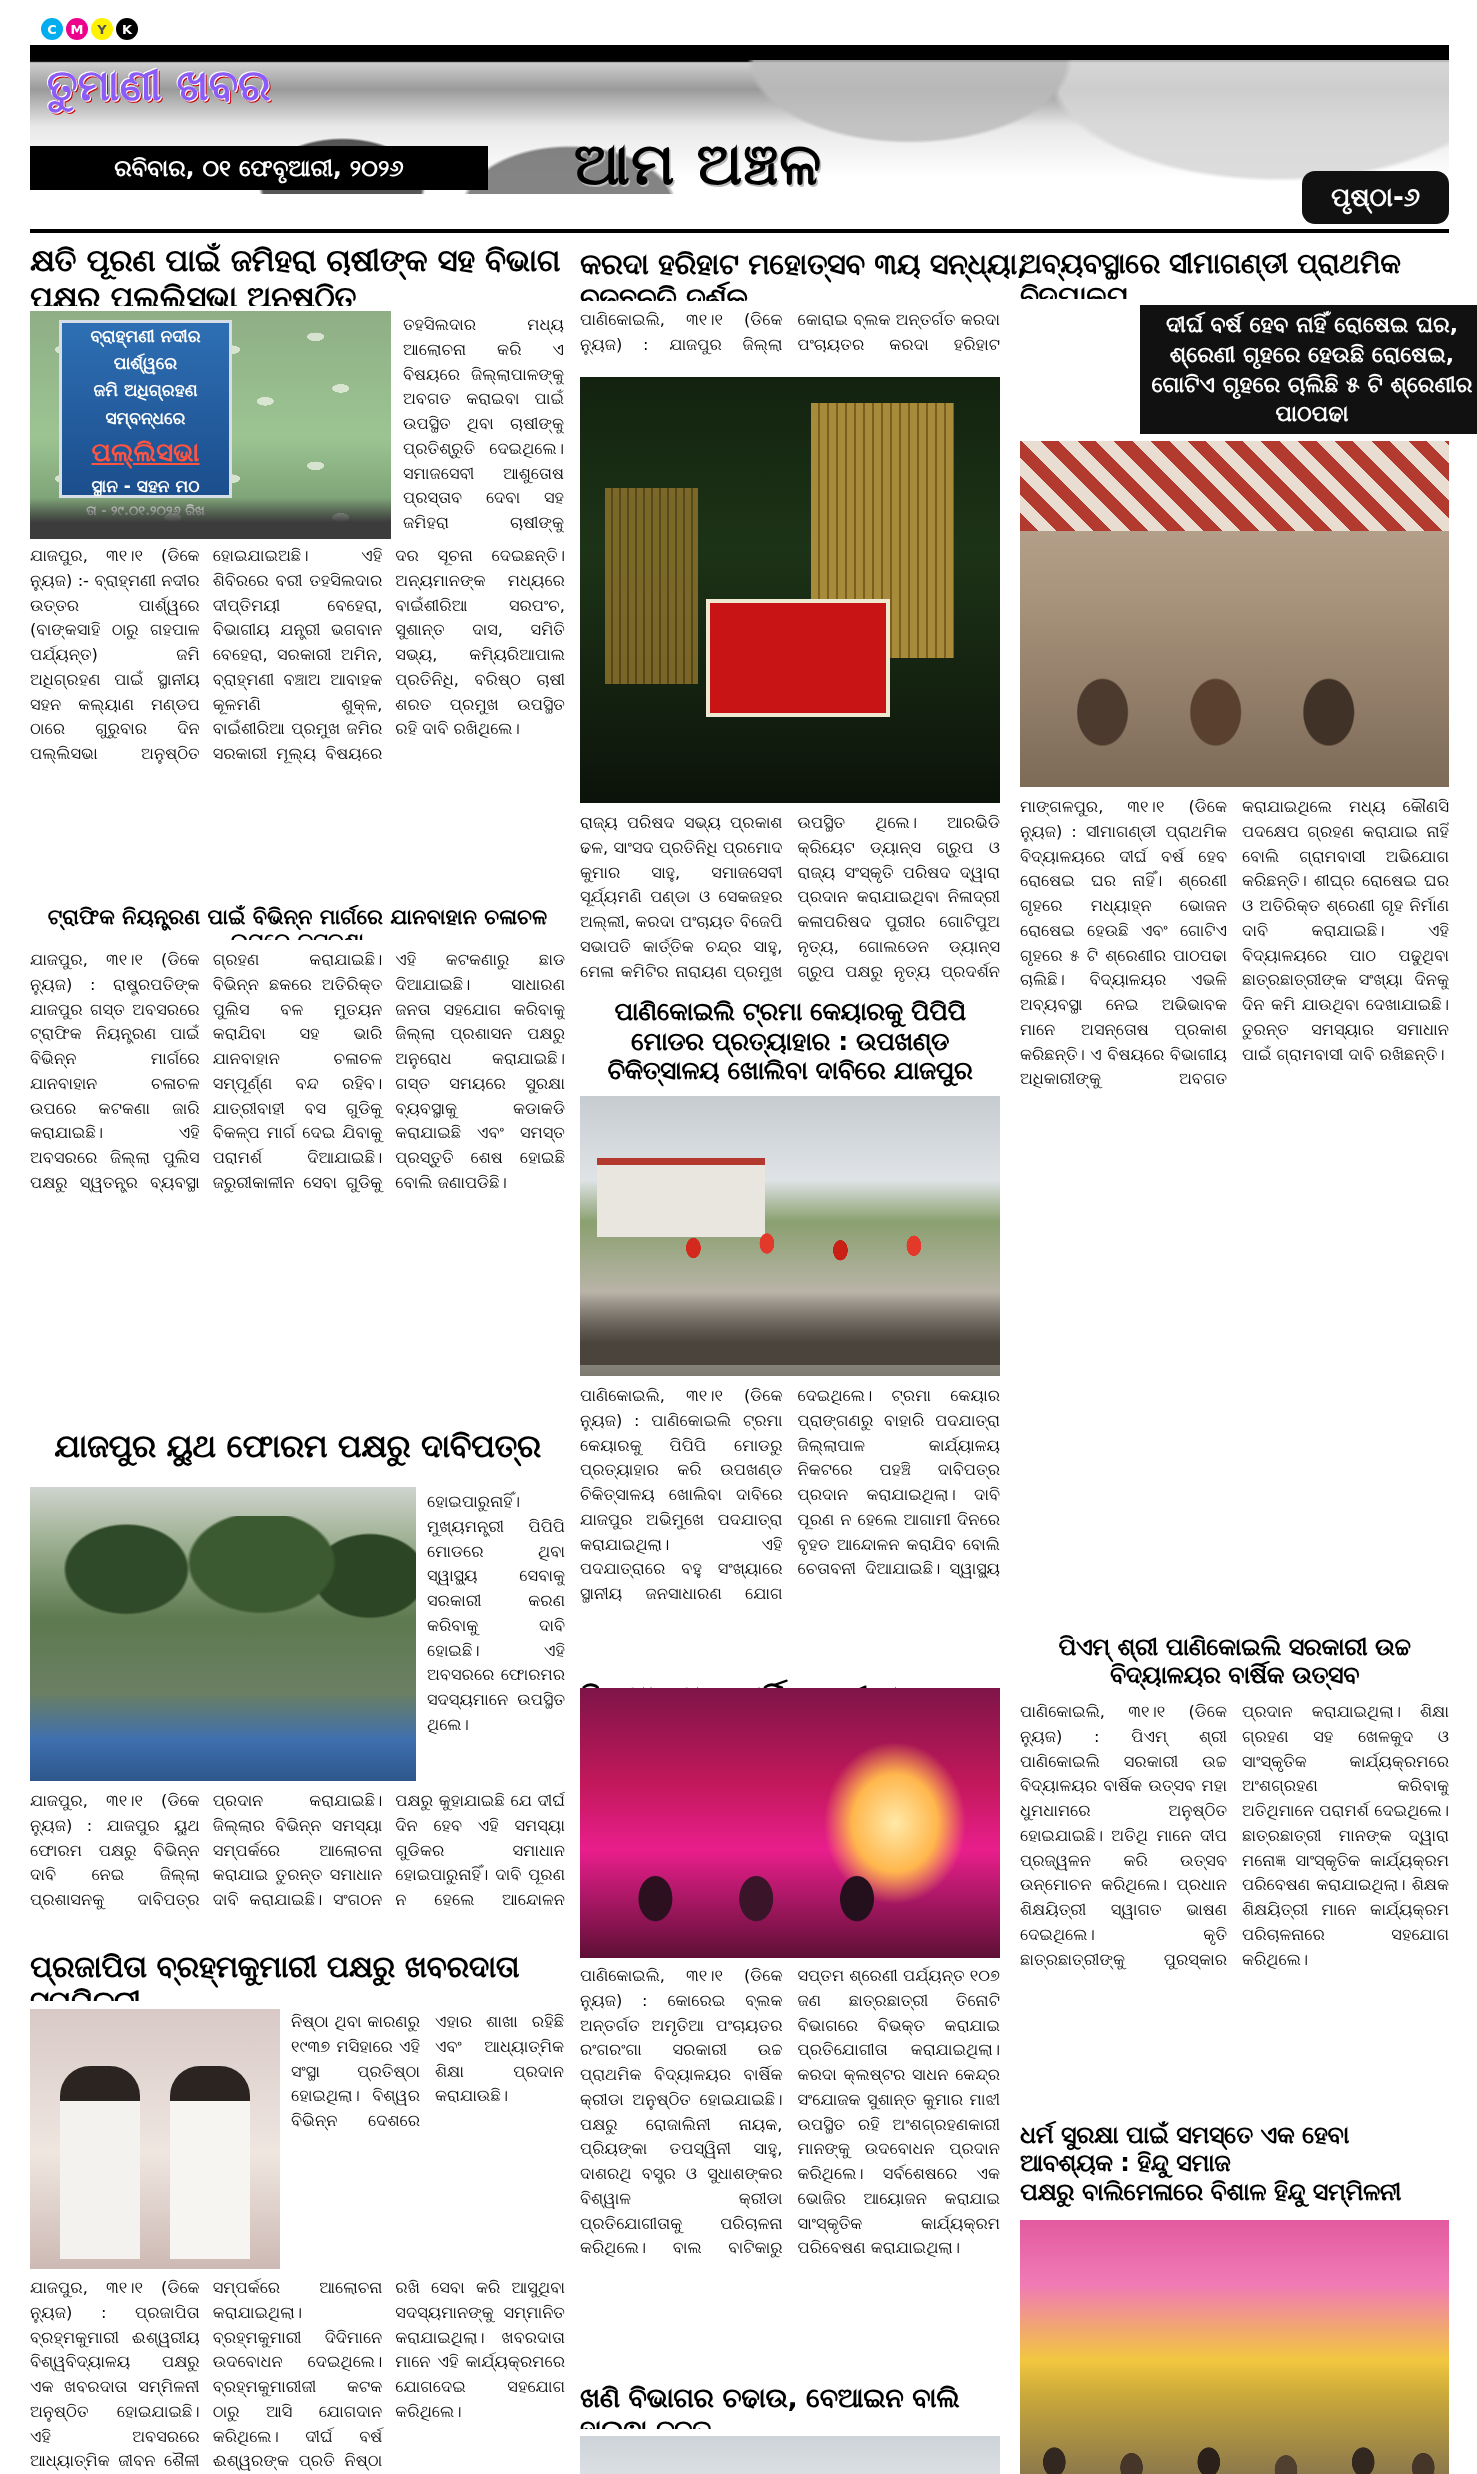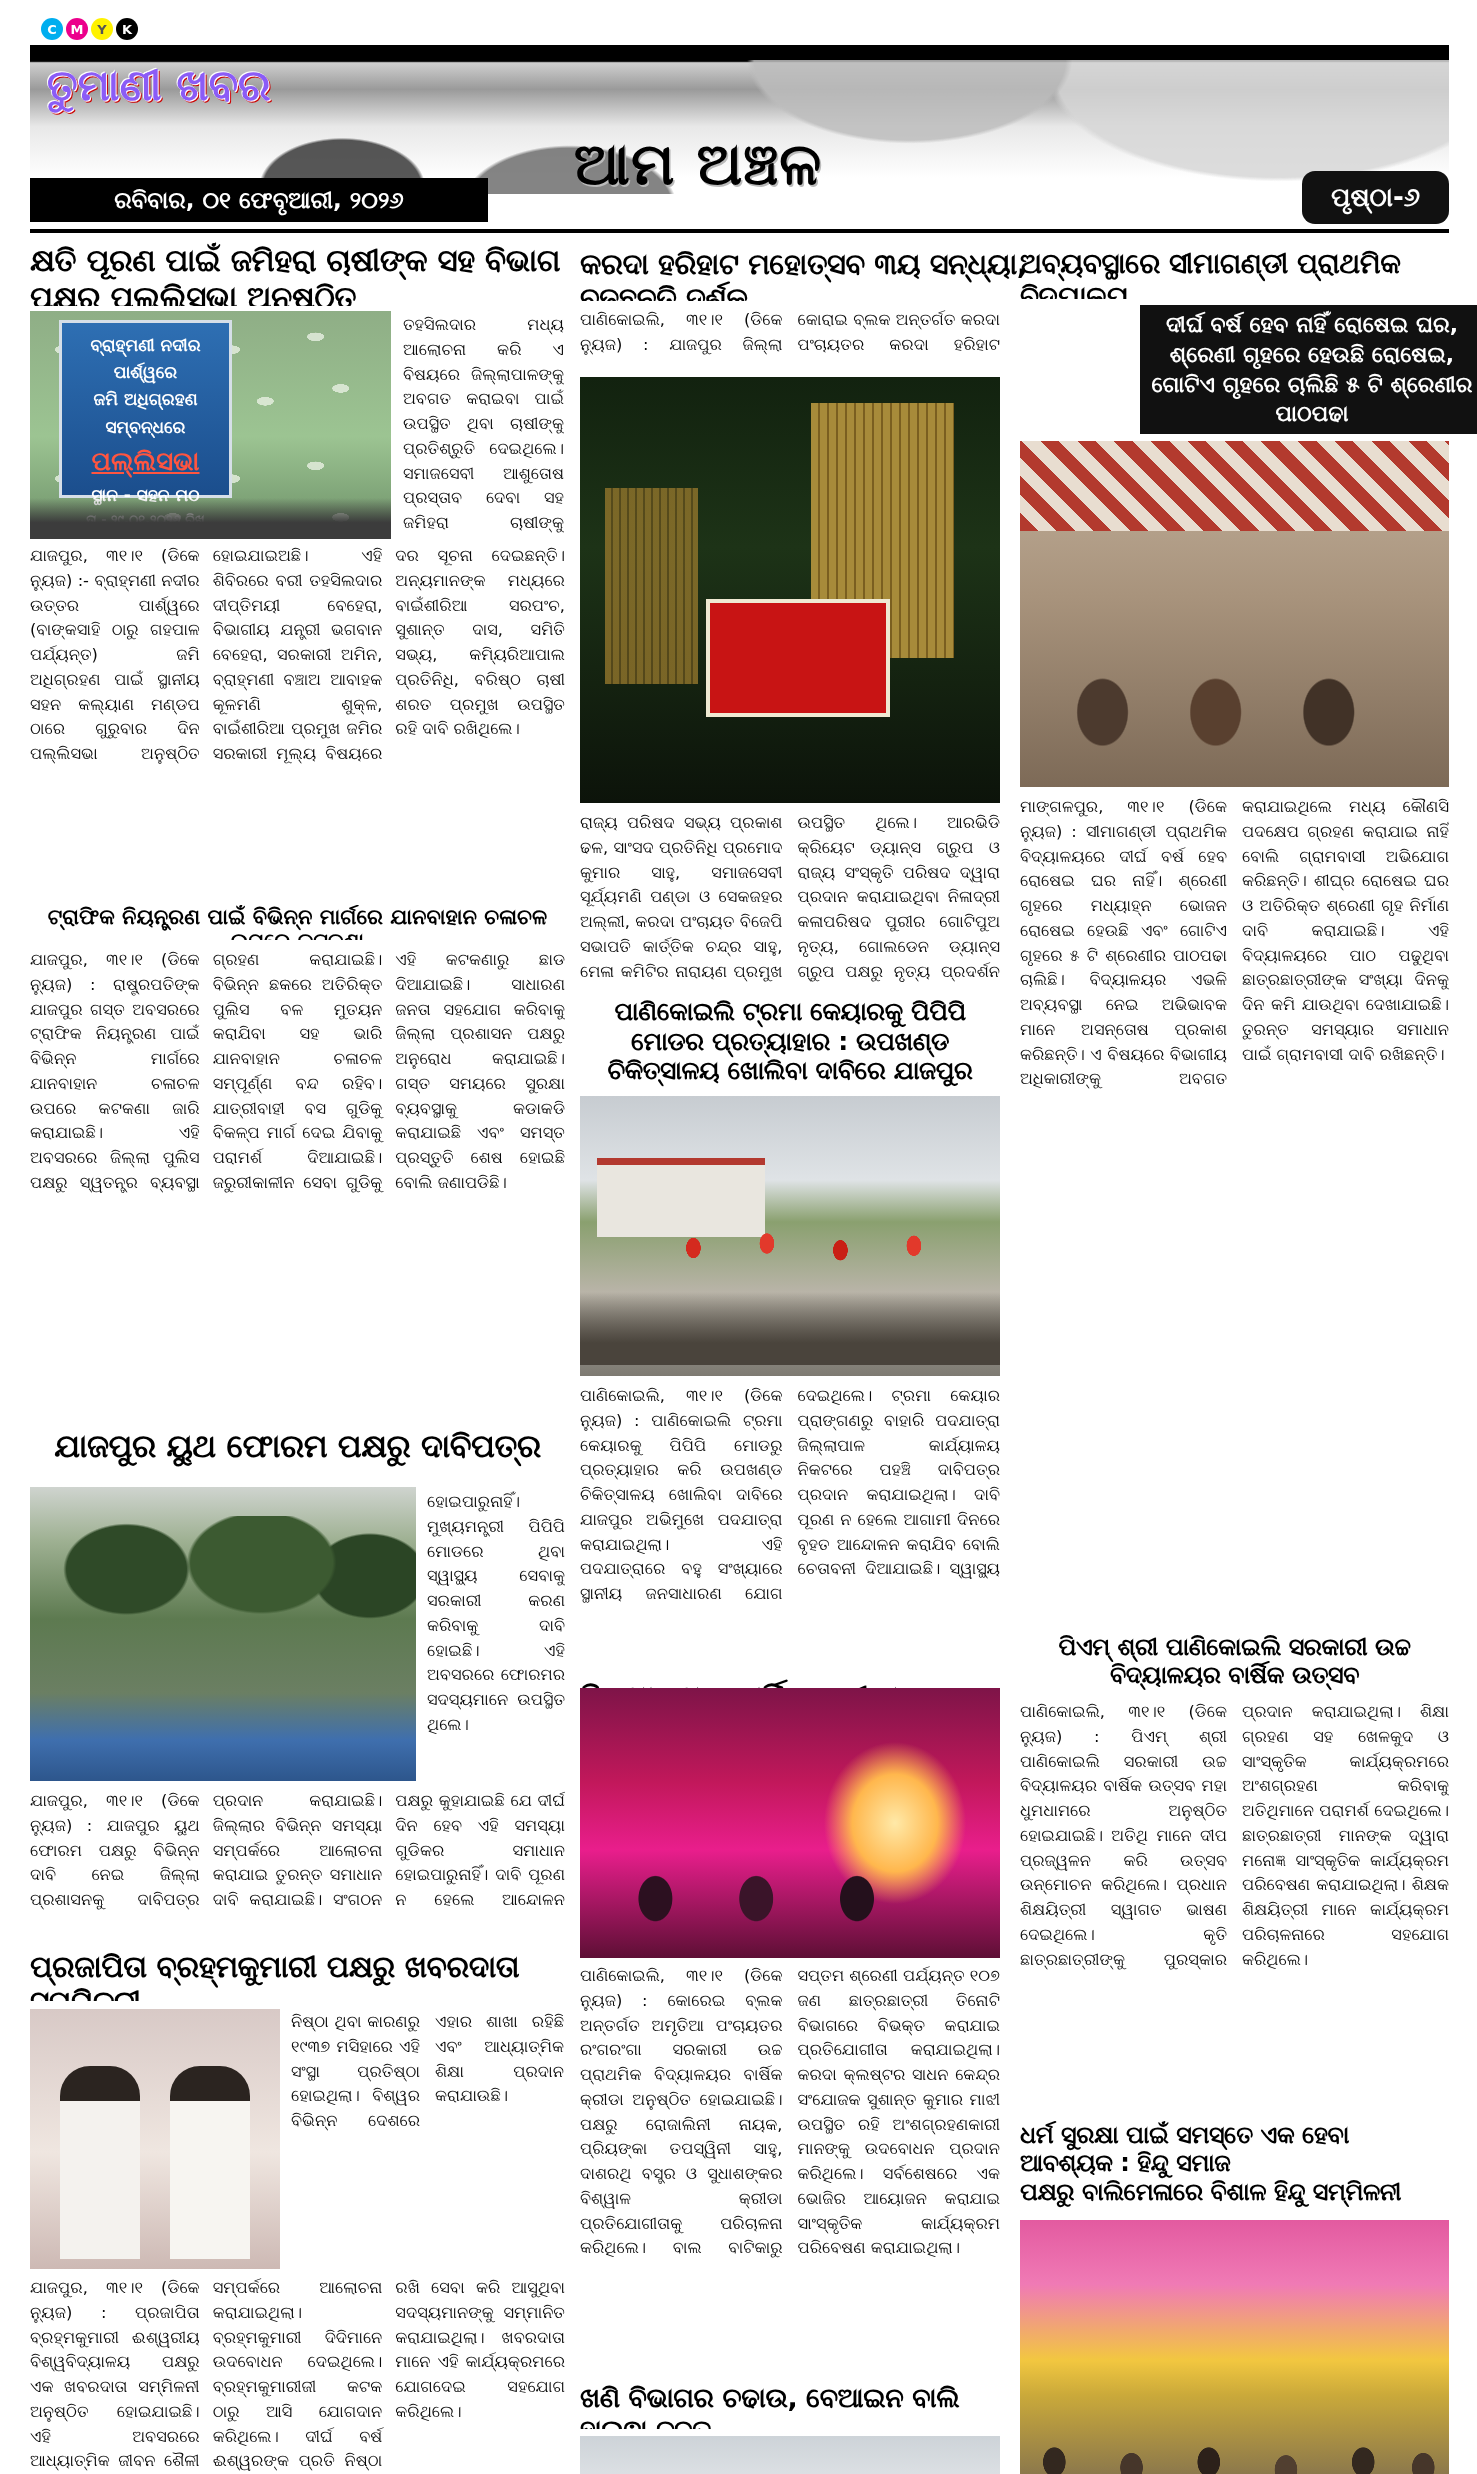--- a/index.html
+++ b/index.html
@@ -18,21 +18,21 @@
   .mast-hills{position:absolute;left:0;top:15px;width:100%;height:134px;
       background:
         radial-gradient(208px 124px at 22% 95%,#3a3a3a 0 38%,transparent 40%),
         radial-gradient(257px 148px at 38% 110%,#6f6f6f 0 40%,transparent 42%),
         radial-gradient(346px 178px at 62% 0%,#bdbdbd 0 45%,transparent 47%),
         radial-gradient(445px 208px at 88% 10%,#d7d7d7 0 50%,transparent 52%);
       opacity:.85;}
   .paper-logo{left:47px;top:64px;width:277px;font-weight:900;font-size:43px;line-height:1;
       color:#8b5cf6;text-shadow:1px 1px 0 #fff,-1px -1px 0 #fff,2px 2px 0 #c00;}
   .date-strip{left:30px;top:146px;width:458px;height:44px;background:#000;color:#fff;
-      display:flex;align-items:center;justify-content:center;font-size:23px;font-weight:700;margin-top:32px;}
+      display:flex;align-items:center;justify-content:center;font-size:23px;font-weight:700;}
   .section-title{left:500px;top:130px;width:396px;text-align:center;font-size:58px;font-weight:900;
       color:#000;letter-spacing:1px;text-shadow:1.5px 1.5px 0 #bbb;}
   .page-badge{left:1302px;top:171px;width:147px;height:53px;background:#111;border-radius:13px;
       color:#fff;display:flex;align-items:center;justify-content:center;font-size:26px;font-weight:700;}
   .top-rule{left:30px;top:229px;width:1419px;height:4px;background:#000;}
   
   .headline{font-weight:900;color:#000;line-height:1.18;letter-spacing:-0.5px;overflow:hidden;}
   .subhead-box{background:#111;color:#fff;font-weight:800;text-align:center;line-height:1.35;
       display:flex;align-items:center;justify-content:center;padding:5px 9px;box-sizing:border-box;overflow:hidden;}
   .subhead{font-weight:800;text-align:center;color:#000;overflow:hidden;}
@@ -43,21 +43,21 @@
   .photo{overflow:hidden;background:#888;}
   .photo .inner{position:absolute;}
   .photoA{background:linear-gradient(180deg,#8fae86 0%,#9cc492 55%,#6c8f67 100%);}
   .photoA .leaves{left:0;top:0;width:100%;height:100%;
       background:radial-gradient(14px 7px at 20% 30%,#e8f0e2 0 60%,transparent 62%),
                  radial-gradient(14px 7px at 70% 20%,#e8f0e2 0 60%,transparent 62%),
                  radial-gradient(14px 7px at 85% 60%,#e8f0e2 0 60%,transparent 62%),
                  radial-gradient(14px 7px at 40% 70%,#e8f0e2 0 60%,transparent 62%);
       background-size:168px 129px;opacity:.8;}
   .photoA .banner{left:8%;top:4%;width:48%;height:78%;background:linear-gradient(180deg,#2e6fb3,#1b4e8d);
-      border:3px solid #d6dfe8;color:#fff;text-align:center;font-weight:800;font-size:17px;line-height:1.6;padding-top:9px;box-sizing:border-box;}
+      border:3px solid #d6dfe8;color:#fff;text-align:center;font-weight:800;font-size:17px;line-height:1.6;box-sizing:border-box;}
   .photoA .banner .red{color:#ff5540;font-size:26px;font-weight:900;text-decoration:underline;}
   .photoA .people{left:0;bottom:0;width:100%;height:18%;
       background:linear-gradient(180deg,transparent 0,#3c3c3c 60%);}
   .photoB{background:linear-gradient(180deg,#12220f 0%,#1d3317 40%,#0c130a 100%);}
   .photoB .gold1{left:55%;top:6%;width:34%;height:60%;background:repeating-linear-gradient(90deg,#a78b3a 0 7px,#7a5f20 7px 9px);}
   .photoB .gold2{left:6%;top:26%;width:22%;height:46%;background:repeating-linear-gradient(90deg,#93762c 0 6px,#64511d 6px 8px);opacity:.8;}
   .photoB .sign{left:30%;top:52%;width:42%;height:26%;background:#c81414;border:4px solid #efe9d2;}
   .photoC{background:linear-gradient(180deg,#b9a794 0%,#a08b76 45%,#8c7precede 100%);}
   .photoC{background:linear-gradient(180deg,#c2b09b 0%,#a8937c 45%,#7d6a57 100%);}
   .photoC .check{left:0;top:0;width:100%;height:26%;

